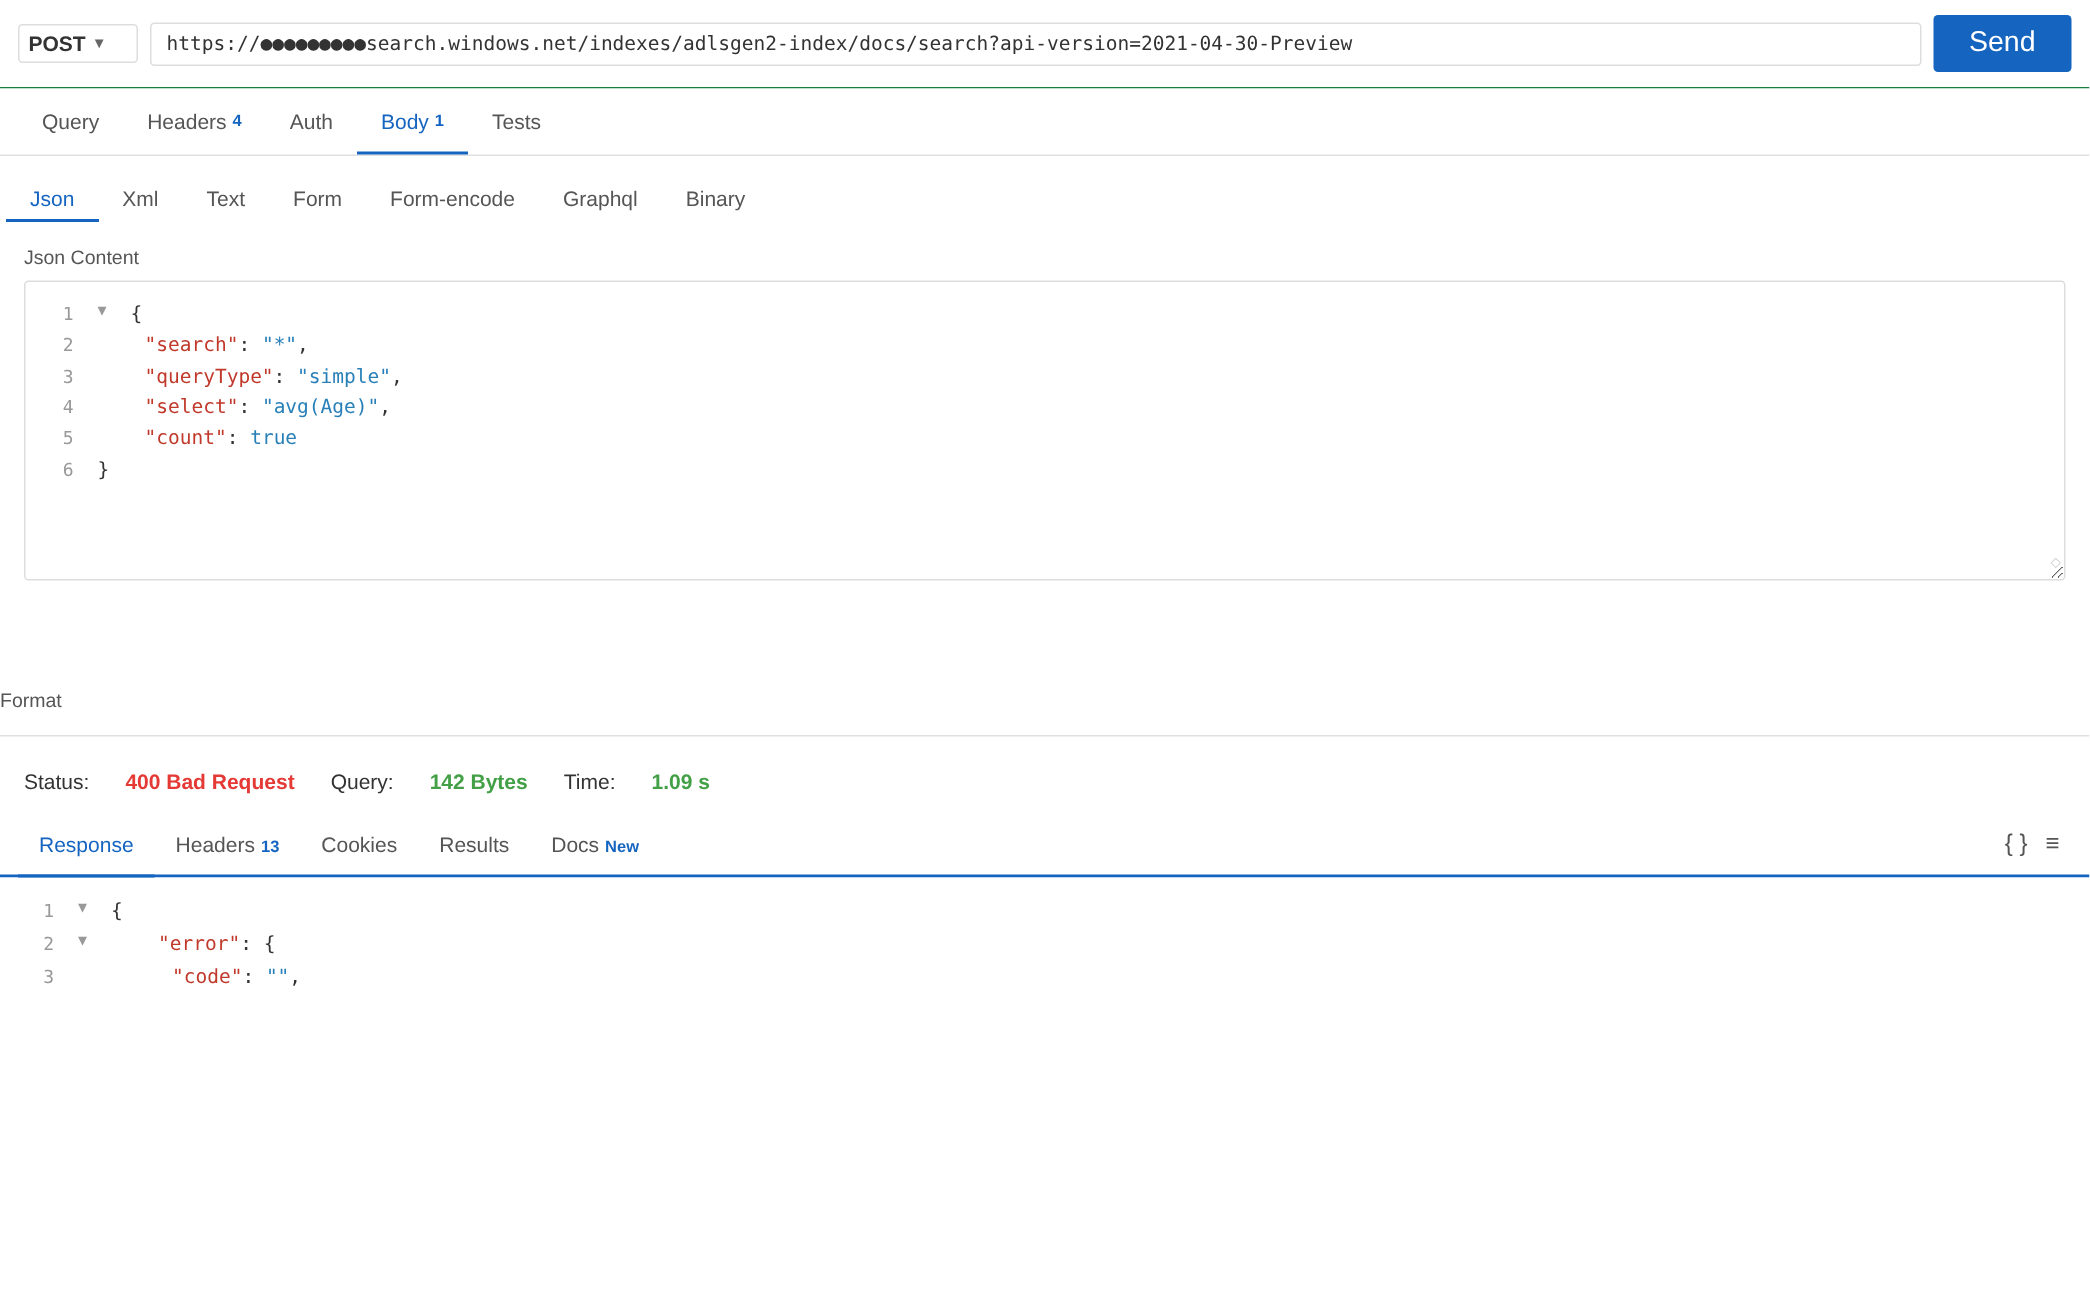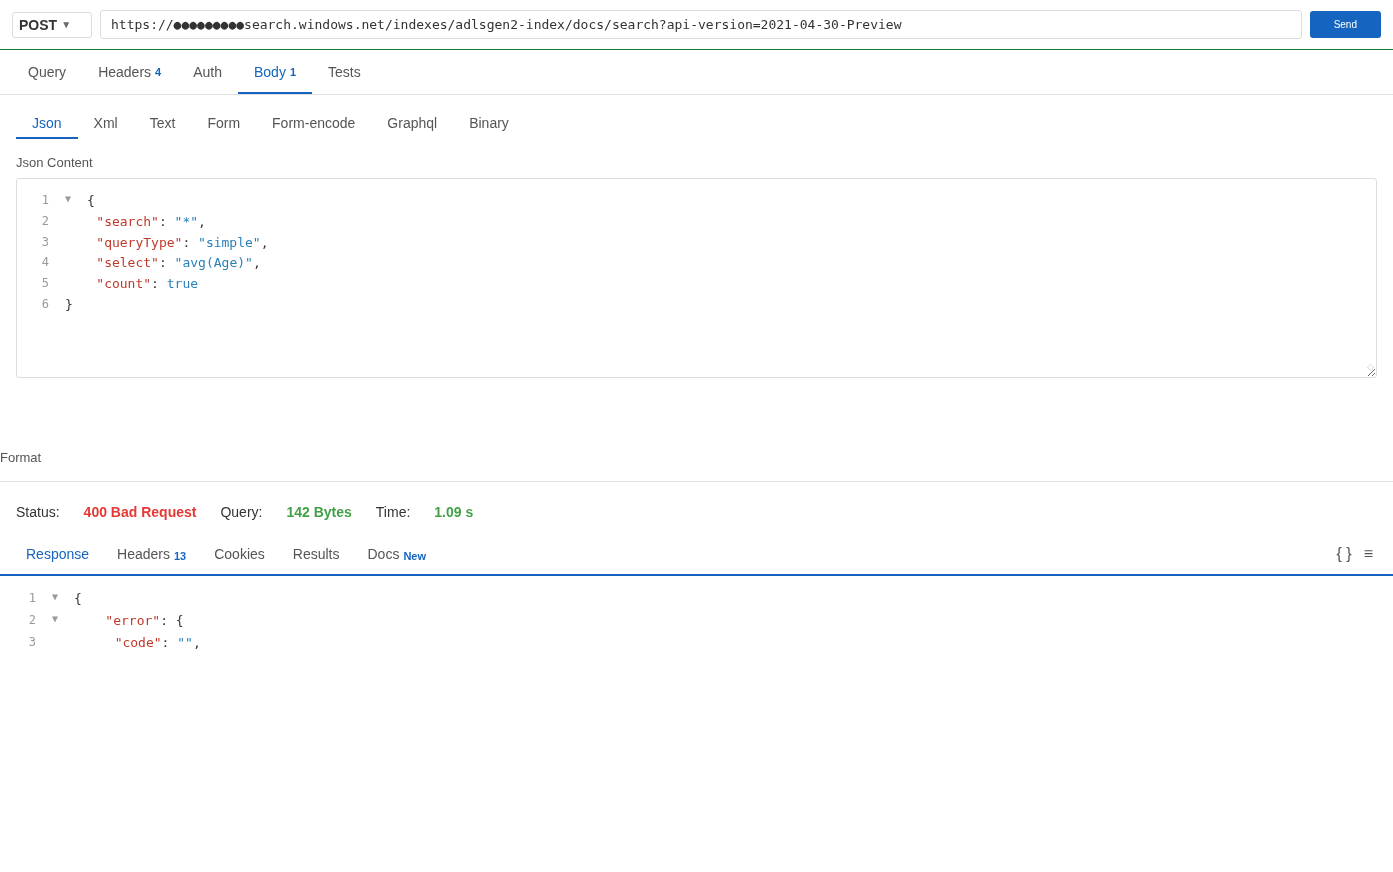--- a/index.html
+++ b/index.html
@@ -45,21 +45,21 @@
       font-size: 13px;
       color: #333;
       outline: none;
       font-family: monospace;
     }
     .send-button {
       background: #1565c0;
       color: #fff;
       border: none;
       padding: 8px 24px;
-      font-size: 10px;
+      font-size: 19px;
       font-weight: 500;
       border-radius: 3px;
       cursor: pointer;
     }
 
     
     .top-tabs {
       display: flex;
       align-items: center;
       padding: 0 12px;
@@ -92,21 +92,21 @@
     .badge {
       font-size: 11px;
       color: #1565c0;
       font-weight: 600;
     }
 
     
     .body-tabs {
       display: flex;
       align-items: flex-start;
-      padding: 12px 16px 0 16px;
+      padding: 12px 16px 0 4px;
       gap: 0;
       background: #fff;
     }
     .body-tab {
       padding: 8px 16px;
       cursor: pointer;
       font-size: 14px;
       color: #555;
       position: relative;
     }

